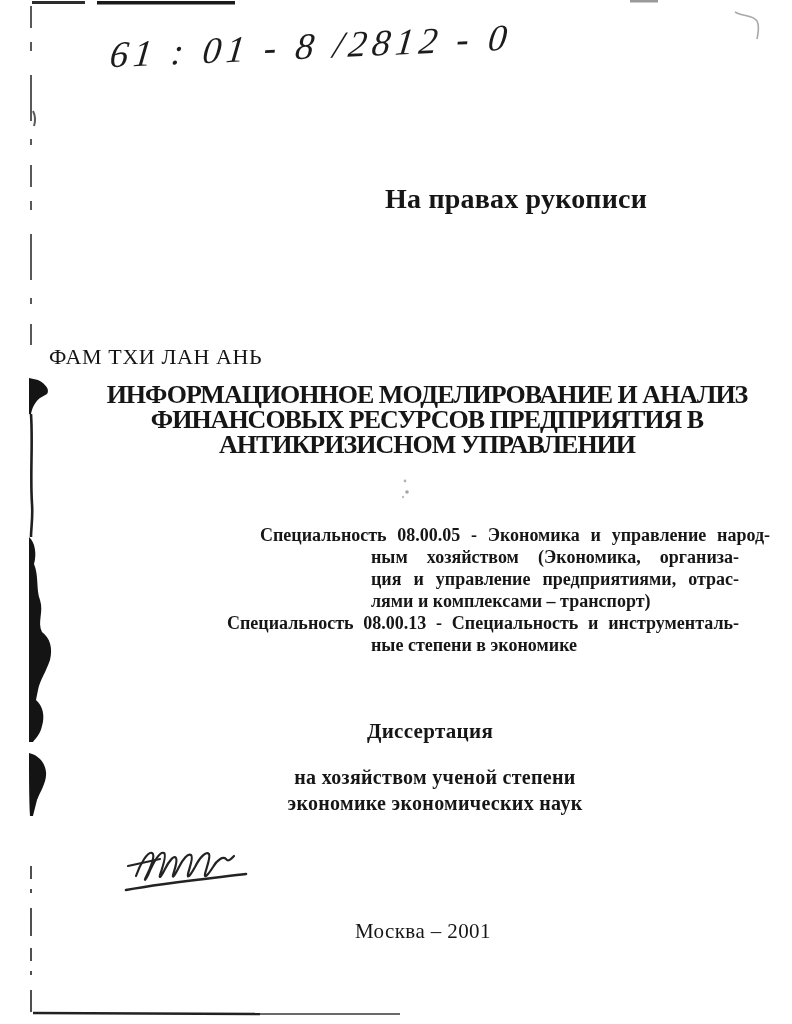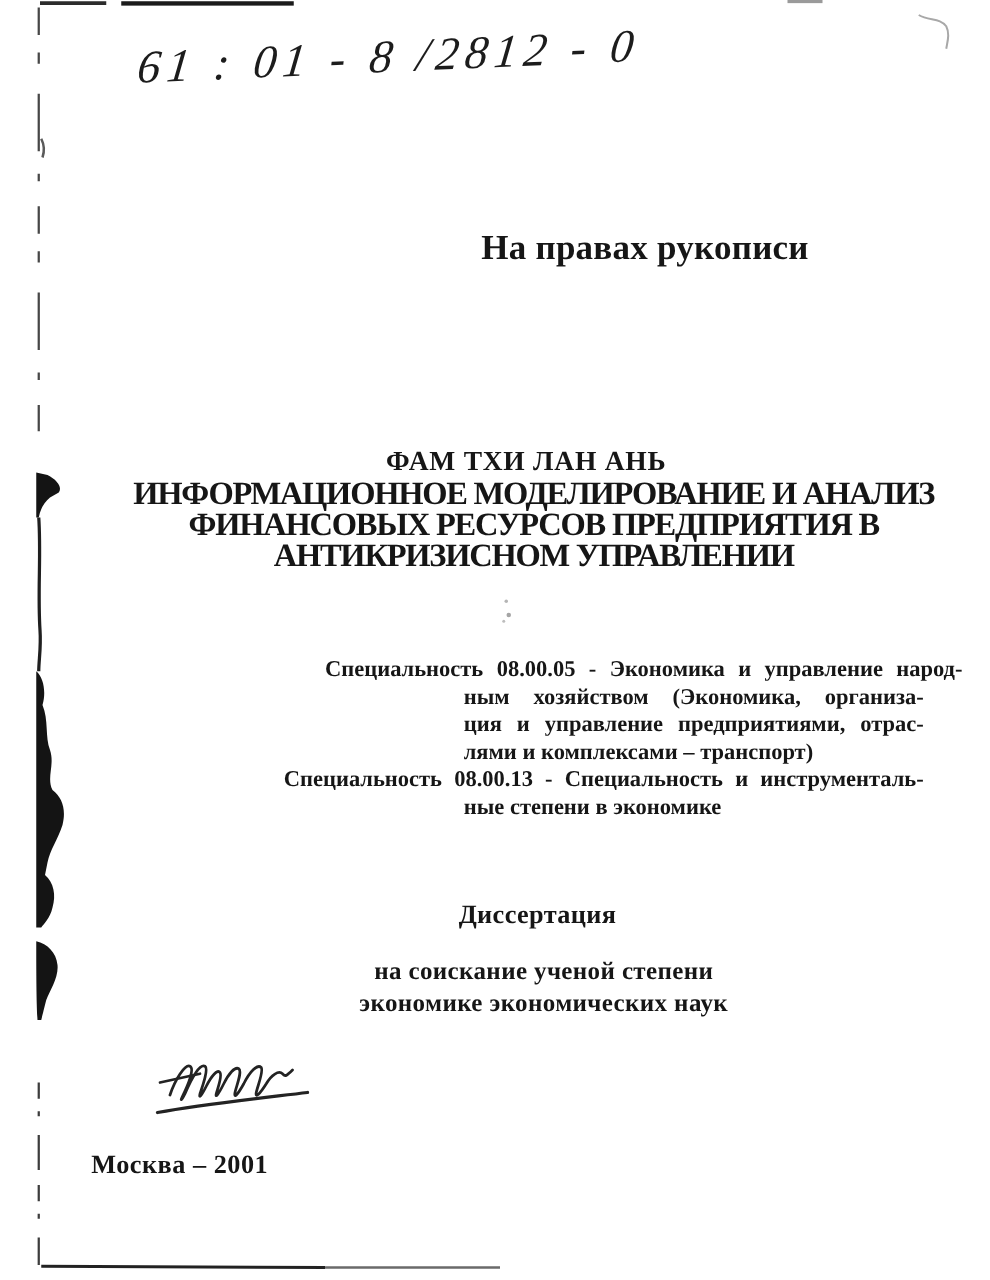--- a/index.html
+++ b/index.html
@@ -22,22 +22,22 @@
     letter-spacing:5px;white-space:nowrap;
     transform:rotate(-2.5deg) skewX(-9deg);
     color:#1c1c1c;
   }
   .manuscript{
     top:183px;right:67px;width:340px;
     font-size:28px;font-weight:bold;text-align:left;
     letter-spacing:0.2px;
   }
   .author{
-    top:356px;left:49px;width:744px;
-    font-size:22px;font-weight:bold;text-align:center;
+    top:344px;left:49px;width:744px;
+    font-size:22px;font-weight:normal;
     letter-spacing:0.6px;
   }
   .title{
     top:382px;left:55px;width:744px;
     font-size:26px;font-weight:bold;text-align:center;
     line-height:25px;letter-spacing:-1px;
   }
   .spec-line{
     font-size:18px;font-weight:bold;line-height:20px;
     white-space:nowrap;
@@ -57,21 +57,21 @@
   .degree{
     left:85px;width:700px;
     font-size:20px;font-weight:bold;text-align:center;
     letter-spacing:0.3px;
   }
   .degree1{top:766px;}
   .degree2{top:792px;}
   .signature{left:118px;top:838px;width:136px;height:58px;z-index:2;}
   .cityyear{
     top:919px;left:73px;width:700px;
-    font-size:21px;font-weight:bold;text-align:left;
+    font-size:21px;font-weight:normal;text-align:center;
     letter-spacing:0.4px;
   }
 </style>
 </head>
 <body>
 
 <div class="page">
 
   <svg class="artifacts" viewBox="0 0 792 1024" aria-hidden="true">
 
@@ -118,21 +118,21 @@
 
   <div class="abs txt spec-line spec-just spec1">Специальность 08.00.05 - Экономика и управление народ-</div>
   <div class="abs txt spec-line spec-just spec2">ным хозяйством (Экономика, организа-</div>
   <div class="abs txt spec-line spec-just spec3">ция и управление предприятиями, отрас-</div>
   <div class="abs txt spec-line spec4">лями и комплексами – транспорт)</div>
   <div class="abs txt spec-line spec-just spec5">Специальность 08.00.13 - Специальность и инструменталь-</div>
   <div class="abs txt spec-line spec6">ные степени в экономике</div>
 
   <div class="abs txt dissertation">Диссертация</div>
 
-  <div class="abs txt degree degree1">на соискание ученой степени</div>
+  <div class="abs txt degree degree1">на хозяйством ученой степени</div>
   <div class="abs txt degree degree2">экономике экономических наук</div>
 
   <svg class="abs signature" viewBox="0 0 136 58" aria-hidden="true">
     <g fill="none" stroke="#232323" stroke-width="2.2" stroke-linecap="round">
       <path d="M18,38 C22,26 30,13 34,15 C38,17 32,31 28,39 C26,43 27,43 30,37 C36,23 42,13 46,15 C49,17 44,31 42,37 C41,41 43,39 47,31 C51,23 56,17 58,20 C60,23 56,33 55,37 C54,41 57,37 61,29 C65,21 70,15 73,17 C76,19 71,31 70,36 C69,41 72,38 77,29 C82,19 88,13 91,16 C93,19 88,31 87,36 C86,41 90,37 95,29 C99,22 105,18 108,21 C110,24 112,22 116,18"></path>
       <path d="M10,28 L42,21"></path>
       <path d="M8,52 C45,45 95,40 128,36" stroke-width="2.6"></path>
     </g>
   </svg>
 

